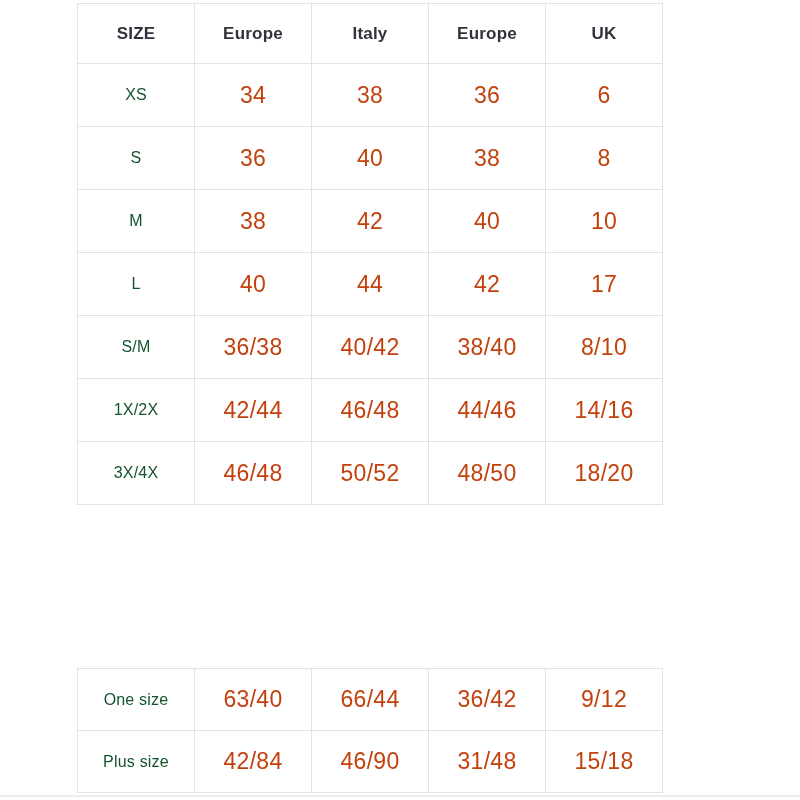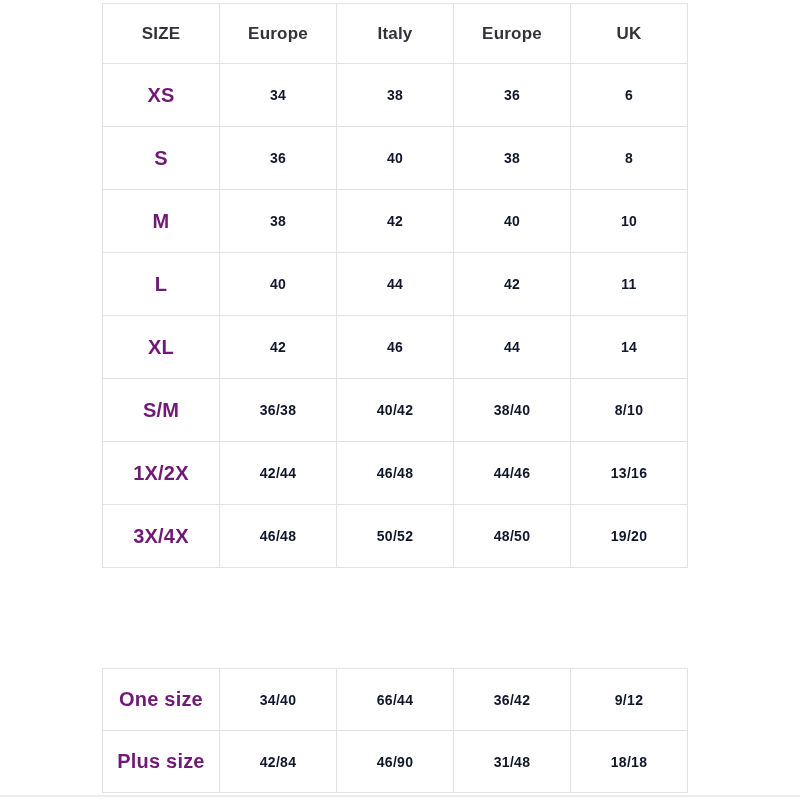--- a/index.html
+++ b/index.html
@@ -7,21 +7,21 @@
   .page {
     position: relative;
     width: 800px;
     height: 800px;
     background: #ffffff;
     font-family: "Liberation Sans", sans-serif;
     overflow: hidden;
   }
   table.size-table {
     position: absolute;
-    left: 102px;
+    left: 77px;
     width: 586px;
     border-collapse: collapse;
     table-layout: fixed;
     background: #ffffff;
     padding-left: 18px;
   }
   #main-size-table { top: 3px; }
   #special-size-table { top: 668px; }
   table.size-table col { width: 20%; }
   table.size-table th,
@@ -34,29 +34,29 @@
   #main-size-table thead th {
     height: 60px;
     font-size: 17px;
     font-weight: 700;
     color: #32313c;
     letter-spacing: 0.2px;
   }
   #main-size-table tbody td { height: 63px; }
   #special-size-table tbody td { height: 62px; }
   td.row-label {
-    font-size: 20px;
-    font-weight: 700;
-    color: #701a75;
+    font-size: 16px;
+    font-weight: 400;
+    color: #14532d;
     letter-spacing: 0.2px;
   }
   td.data-cell {
-    font-size: 14px;
-    font-weight: 700;
-    color: #0f172a;
+    font-size: 23px;
+    font-weight: 400;
+    color: #c2410c;
     letter-spacing: 0.3px;
   }
   .section-divider {
     position: absolute;
     left: 0;
     top: 795px;
     width: 800px;
     height: 2px;
     background: #ececec;
   }
@@ -103,74 +103,67 @@
         <td class="data-cell">38</td>
         <td class="data-cell">42</td>
         <td class="data-cell">40</td>
         <td class="data-cell">10</td>
       </tr>
       <tr>
         <td class="row-label">L</td>
         <td class="data-cell">40</td>
         <td class="data-cell">44</td>
         <td class="data-cell">42</td>
-        <td class="data-cell">11</td>
-      </tr>
-      <tr>
-        <td class="row-label">XL</td>
-        <td class="data-cell">42</td>
-        <td class="data-cell">46</td>
-        <td class="data-cell">44</td>
-        <td class="data-cell">14</td>
+        <td class="data-cell">17</td>
       </tr>
       <tr>
         <td class="row-label">S/M</td>
         <td class="data-cell">36/38</td>
         <td class="data-cell">40/42</td>
         <td class="data-cell">38/40</td>
         <td class="data-cell">8/10</td>
       </tr>
       <tr>
         <td class="row-label">1X/2X</td>
         <td class="data-cell">42/44</td>
         <td class="data-cell">46/48</td>
         <td class="data-cell">44/46</td>
-        <td class="data-cell">13/16</td>
+        <td class="data-cell">14/16</td>
       </tr>
       <tr>
         <td class="row-label">3X/4X</td>
         <td class="data-cell">46/48</td>
         <td class="data-cell">50/52</td>
         <td class="data-cell">48/50</td>
-        <td class="data-cell">19/20</td>
+        <td class="data-cell">18/20</td>
       </tr>
     </tbody>
   </table>
 
   <table class="size-table" id="special-size-table">
     <colgroup>
         <col>
         <col>
         <col>
         <col>
         <col>
       </colgroup>
     <tbody>
       <tr>
         <td class="row-label">One size</td>
-        <td class="data-cell">34/40</td>
+        <td class="data-cell">63/40</td>
         <td class="data-cell">66/44</td>
         <td class="data-cell">36/42</td>
         <td class="data-cell">9/12</td>
       </tr>
       <tr>
         <td class="row-label">Plus size</td>
         <td class="data-cell">42/84</td>
         <td class="data-cell">46/90</td>
         <td class="data-cell">31/48</td>
-        <td class="data-cell">18/18</td>
+        <td class="data-cell">15/18</td>
       </tr>
     </tbody>
   </table>
 
   <div class="section-divider"></div>
 
 </div>
 
 </body></html>

